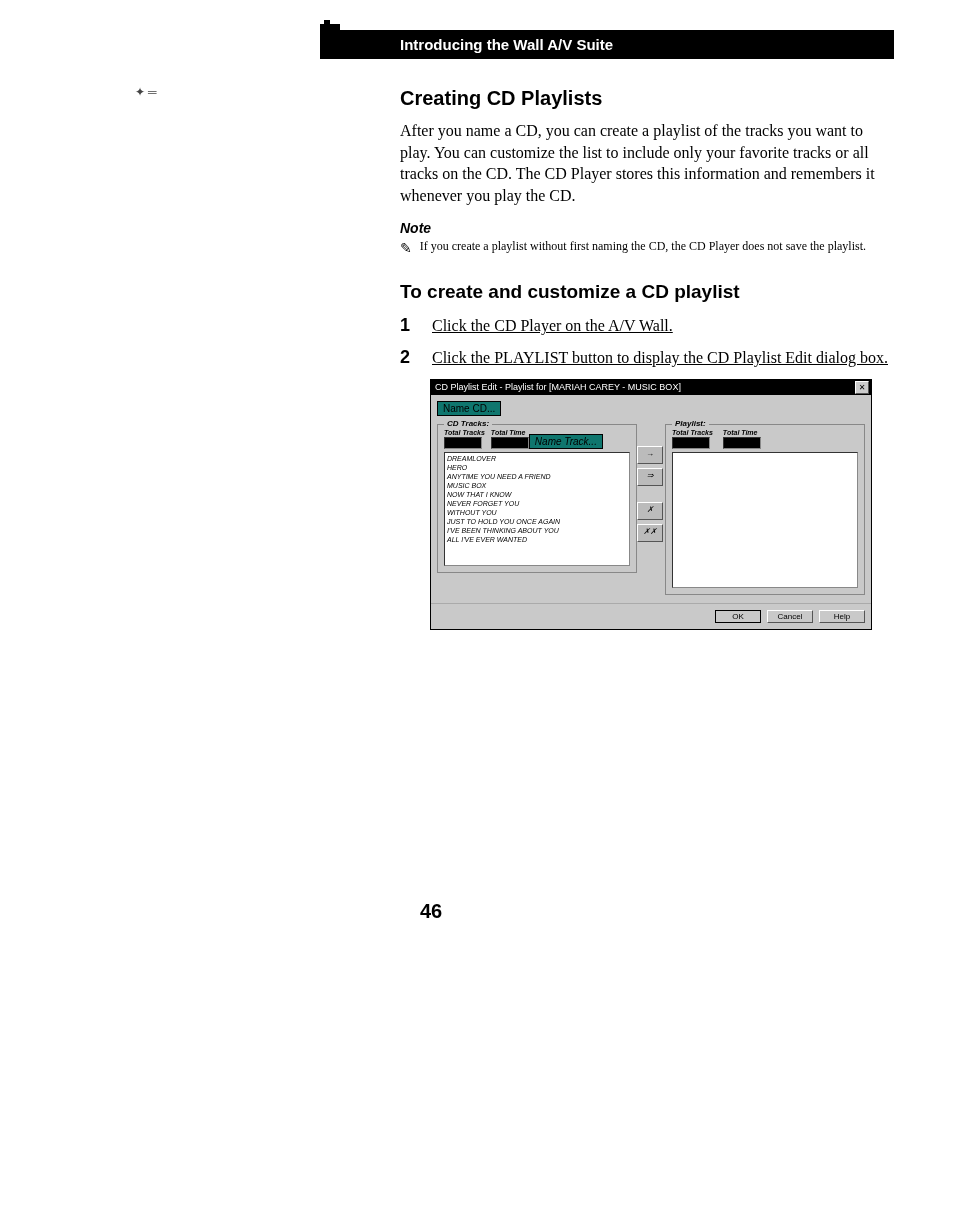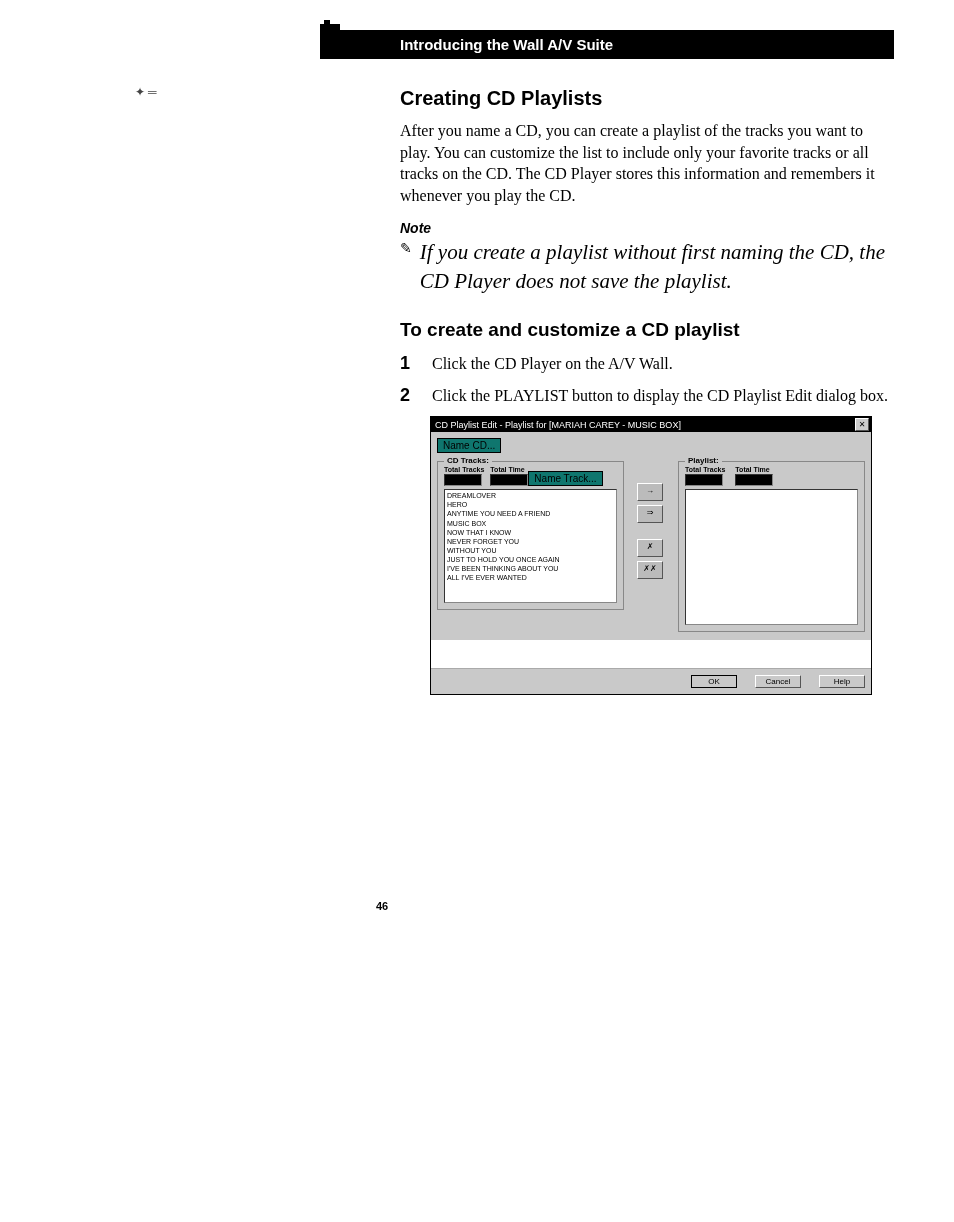--- a/index.html
+++ b/index.html
@@ -70,22 +70,21 @@
       display: flex;
       align-items: flex-start;
       gap: 8px;
       margin-top: 2px;
     }
     .note-icon {
       font-size: 14px;
       padding-top: 2px;
     }
     .note-text {
-      font-style: italic;
-      font-size: 21px;
+      font-size: 12px;
       line-height: 1.35;
       flex: 1;
     }
     .subheading {
       font-family: Arial, sans-serif;
       font-weight: bold;
       font-size: 19px;
       margin-top: 24px;
       margin-bottom: 12px;
     }
@@ -97,20 +96,21 @@
     .step-num {
       font-family: Arial, sans-serif;
       font-weight: bold;
       font-size: 18px;
       min-width: 14px;
     }
     .step-text {
       font-size: 16px;
       line-height: 1.35;
       flex: 1;
+      text-decoration: underline;
     }
     .dialog-wrap {
       margin-left: 430px;
       margin-top: 10px;
     }
     .dialog {
       width: 440px;
       border: 1px solid #000;
       font-family: 'MS Sans Serif', Arial, sans-serif;
       font-size: 9px;
@@ -165,22 +165,23 @@
       position: absolute;
       top: -6px;
       left: 6px;
       background: #c9c9c9;
       padding: 0 3px;
       font-weight: bold;
       font-size: 8px;
     }
     .panels {
       display: flex;
-      gap: 13px;
+      gap: 0;
       margin-top: 6px;
+      font-style: italic;
     }
     .panel-left { flex: 1; }
     .panel-mid {
       width: 28px;
       display: flex;
       flex-direction: column;
       gap: 4px;
       justify-content: flex-start;
       padding-top: 24px;
     }
@@ -233,45 +234,44 @@
     }
     .left-top-row {
       display: flex;
       align-items: flex-end;
     }
     .playlist-stats { display: flex; gap: 10px; font-weight: bold; font-size: 7px; margin-bottom: 3px;}
     .dialog-footer {
       background: #c9c9c9;
       display: flex;
       justify-content: flex-end;
-      gap: 18px;
+      gap: 6px;
       padding: 6px;
       border-top: 1px solid #aaa;
-      margin-top: 28px;
     }
     .footer-btn {
       padding: 1px 0;
       width: 44px;
       text-align: center;
       border-top: 1px solid #fff;
       border-left: 1px solid #fff;
       border-right: 1px solid #555;
       border-bottom: 1px solid #555;
       background: #c9c9c9;
       font-size: 8px;
       cursor: pointer;
     }
     .footer-btn.primary { border: 1px solid #000; }
     .page-number {
       position: absolute;
-      left: 376px;
+      left: 420px;
       top: 900px;
       font-family: Arial, sans-serif;
       font-weight: bold;
-      font-size: 11px;
+      font-size: 20px;
     }
     .scan-mark { position: absolute; color: #444; font-size: 12px; }
   </style>
 </head>
 <body>
 
 <div class="page">
   <span class="scan-mark" style="left:135px;top:85px;">✦ ═</span>
 
   <div class="header-bar">

